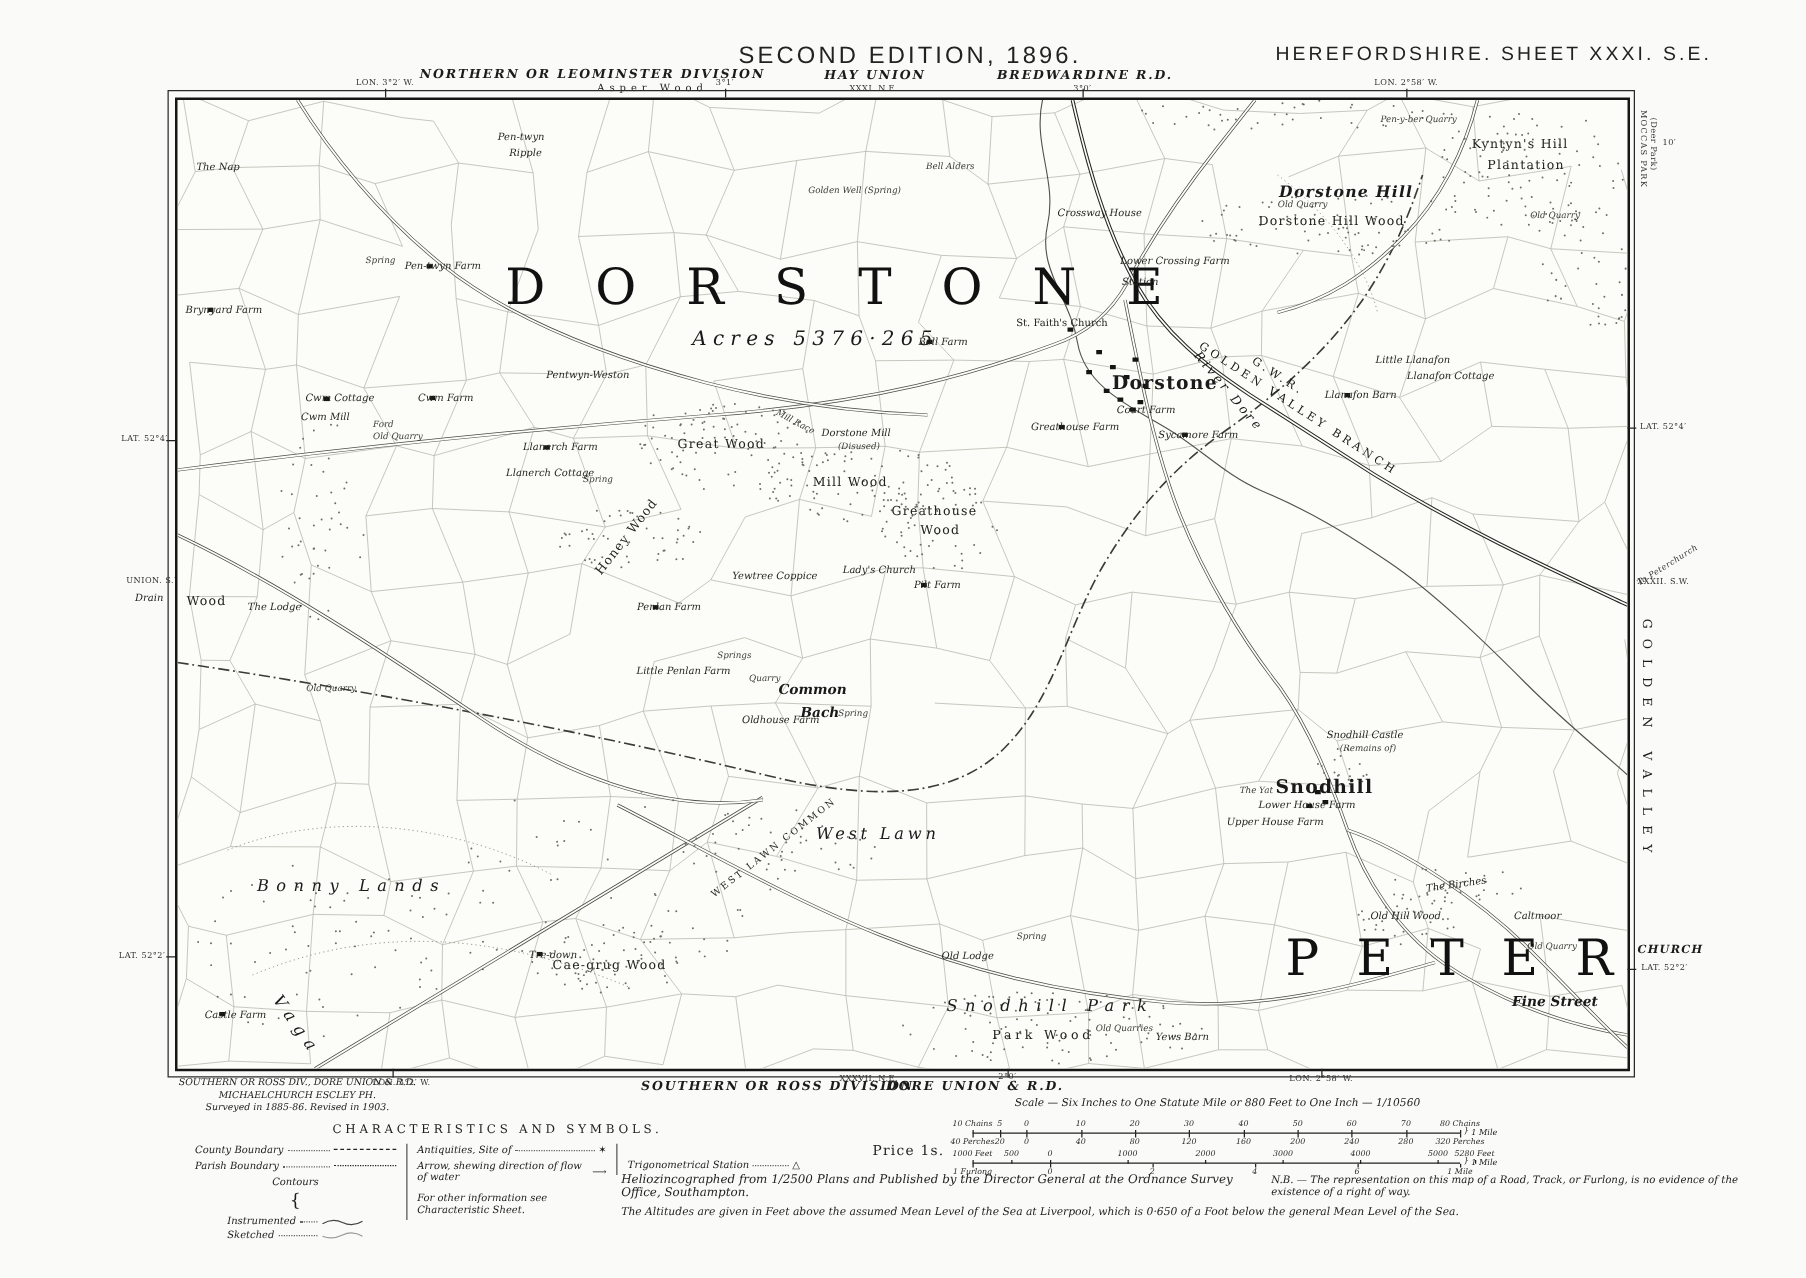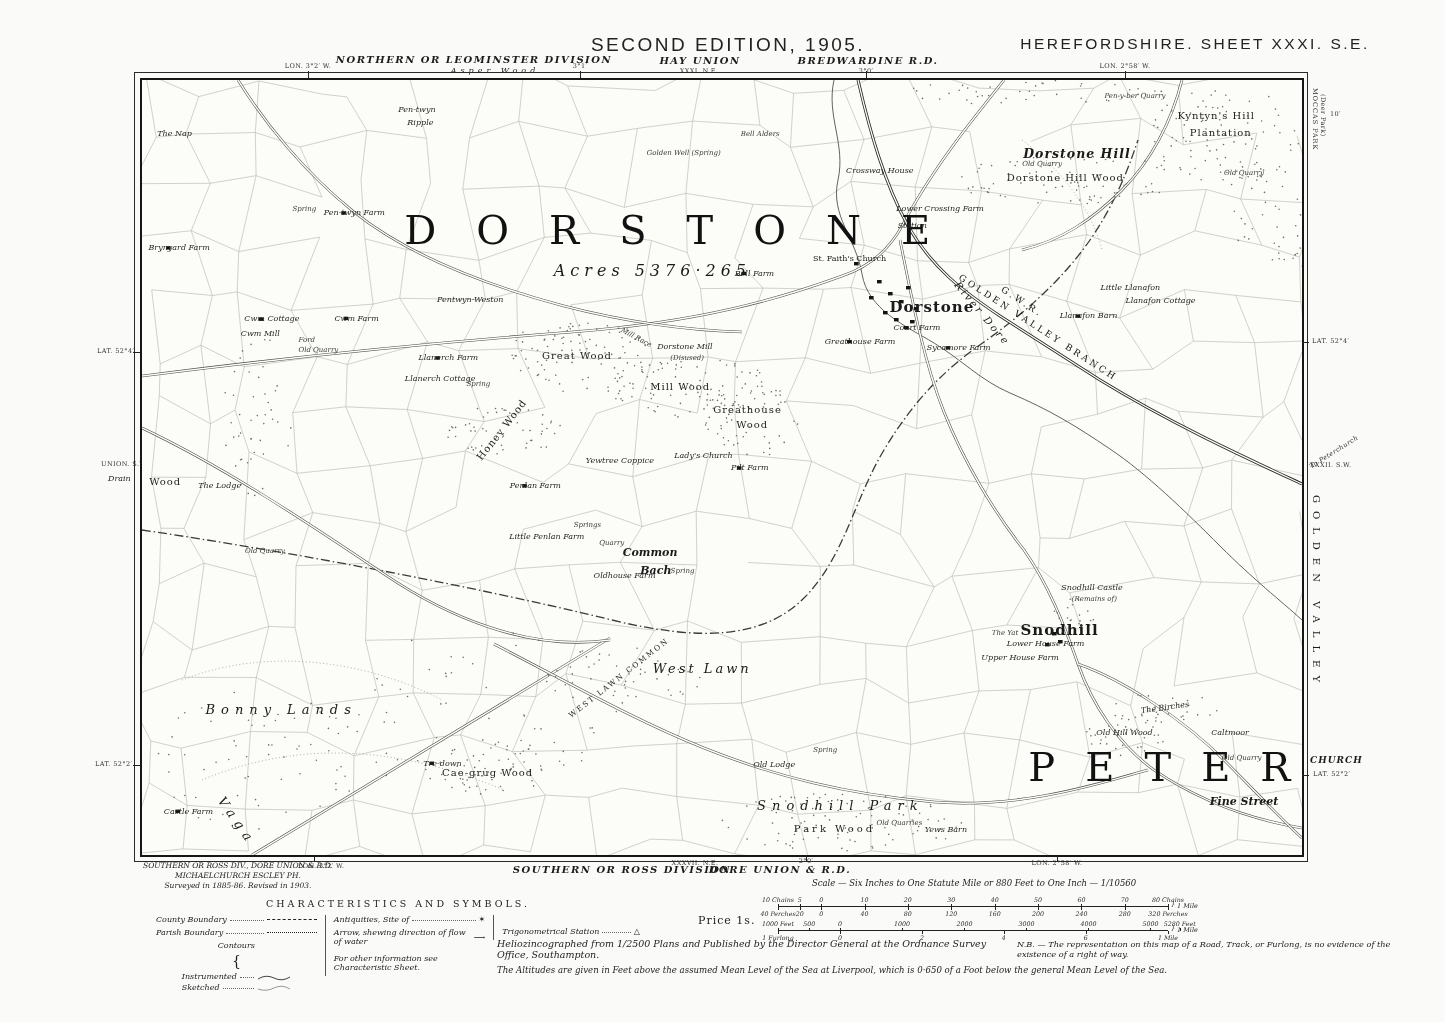--- a/index.html
+++ b/index.html
@@ -13,21 +13,21 @@
   .map-inner svg{position:absolute;left:0;top:0;width:100%;height:100%;}
   #labels{position:absolute;left:0;top:0;width:100%;height:100%;}
   .btick{position:absolute;background:#222;}
   
   .m-sans{font-family:"Liberation Sans","DejaVu Sans",sans-serif;}
   .m-edition{font-size:19px;letter-spacing:2.5px;color:#222;}
   .m-sheet{font-size:15.5px;letter-spacing:2.5px;color:#222;}
   .m-div{font-style:italic;font-weight:bold;font-size:10px;letter-spacing:1.5px;}
   .m-div-sm{font-style:italic;font-weight:bold;font-size:9px;letter-spacing:1px;}
   .m-tiny{font-size:6.5px;letter-spacing:.4px;color:#333;}
-  .m-spaced{font-size:8px;letter-spacing:4px;font-style:italic;}
+  .m-spaced{font-size:8px;letter-spacing:4px;margin-left:27px;}
   .m-serif-sm{font-size:8px;font-style:italic;}
   .m-corner{font-size:7.5px;font-style:italic;line-height:1.3;text-align:center;}
   .vert{writing-mode:vertical-rl;text-orientation:mixed;}
   
   .ml{position:absolute;transform:translate(-50%,-50%);white-space:nowrap;color:#1a1a1a;line-height:1;}
   .lbl-parish{font-size:40px;letter-spacing:40px;color:#111;}
   .lbl-acres{font-size:16px;letter-spacing:5px;font-style:italic;}
   .lbl-village{font-weight:bold;font-size:15px;letter-spacing:1px;}
   .lbl-hamlet{font-weight:bold;font-size:11px;font-style:italic;}
   .lbl-hill{font-weight:bold;font-style:italic;font-size:12.5px;letter-spacing:1px;}
@@ -82,21 +82,21 @@
 </style>
 </head>
 <body>
 
 <div class="page">
 
   <div class="abs m-tiny ctr" style="left:308px;top:62px;">LON. 3°2′ W.</div>
   <div class="abs m-div ctr" style="left:474px;top:54px;">NORTHERN OR LEOMINSTER DIVISION</div>
   <div class="abs m-spaced ctr" style="left:495px;top:66px;">Asper Wood</div>
   <div class="abs m-tiny ctr" style="left:580px;top:62px;">3°1′</div>
-  <div class="abs m-sans m-edition ctr" style="left:728px;top:34px;">SECOND EDITION, 1905.</div>
+  <div class="abs m-sans m-edition ctr" style="left:728px;top:34px;">SECOND EDITION, 1896.</div>
   <div class="abs m-div ctr" style="left:700px;top:55px;">HAY UNION</div>
   <div class="abs m-tiny ctr" style="left:699px;top:67px;">XXXI. N.E.</div>
   <div class="abs m-div ctr" style="left:868px;top:55px;">BREDWARDINE R.D.</div>
   <div class="abs m-tiny ctr" style="left:866px;top:67px;">3°0′</div>
   <div class="abs m-sans m-sheet ctr" style="left:1195px;top:35px;">HEREFORDSHIRE.  SHEET  XXXI. S.E.</div>
   <div class="abs m-tiny ctr" style="left:1125px;top:62px;">LON. 2°58′ W.</div>
 
   <div class="abs m-tiny" style="left:97px;top:347px;">LAT. 52°4′</div>
   <div class="abs m-tiny" style="left:101px;top:460px;">UNION. S.W.</div>
   <div class="abs m-serif-sm" style="left:108px;top:474px;">Drain</div>

